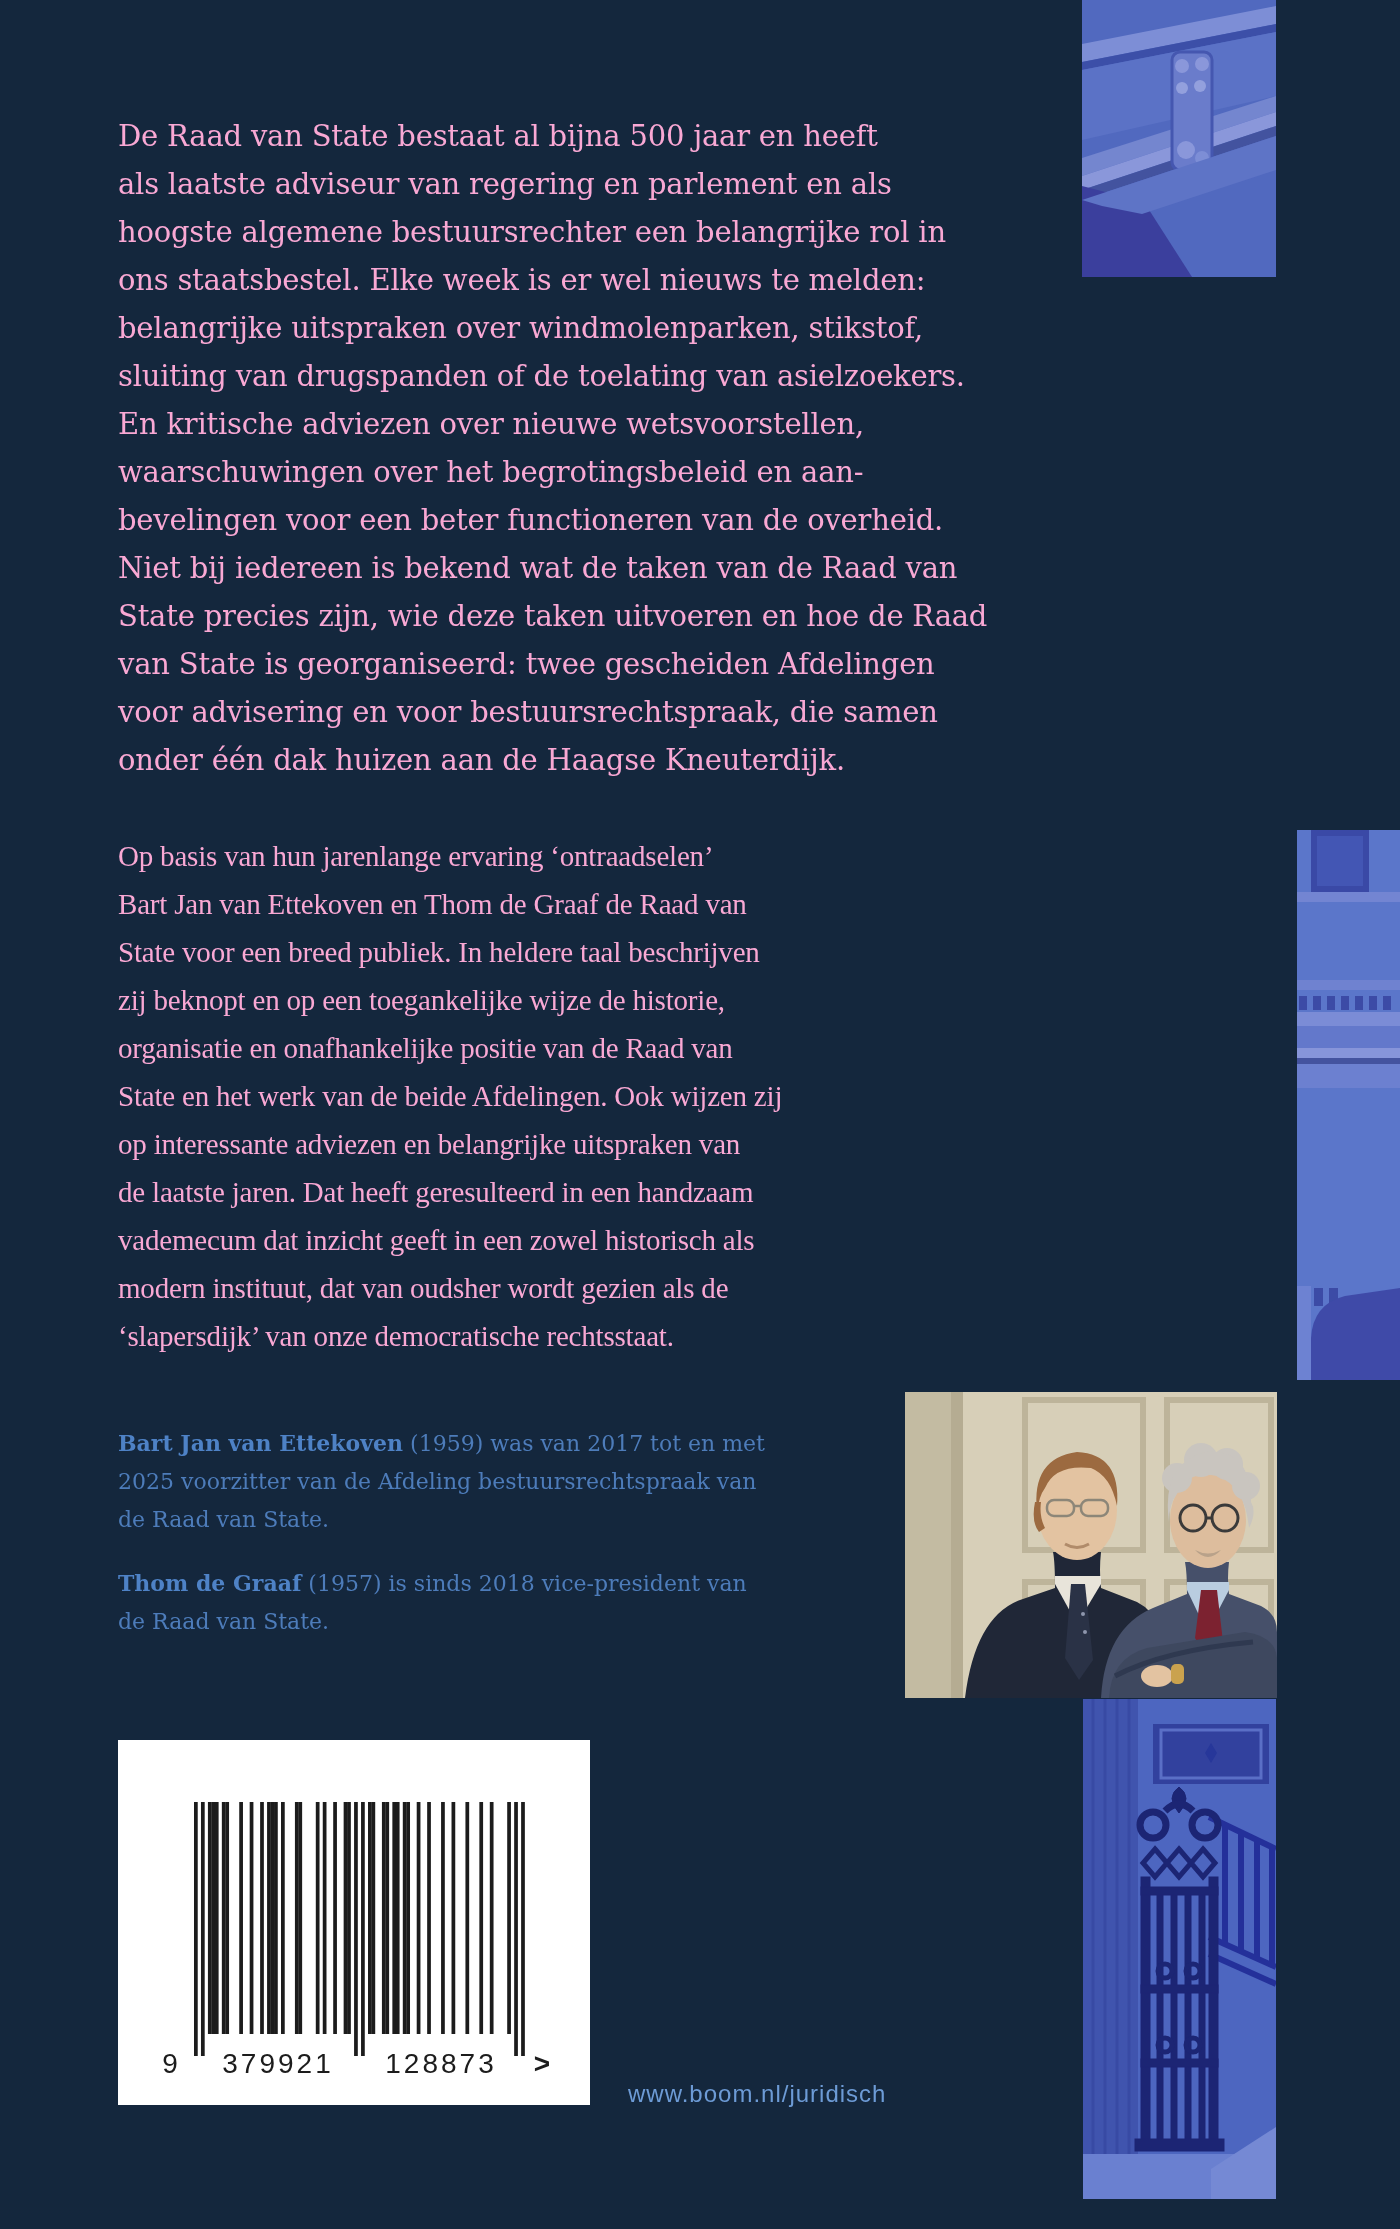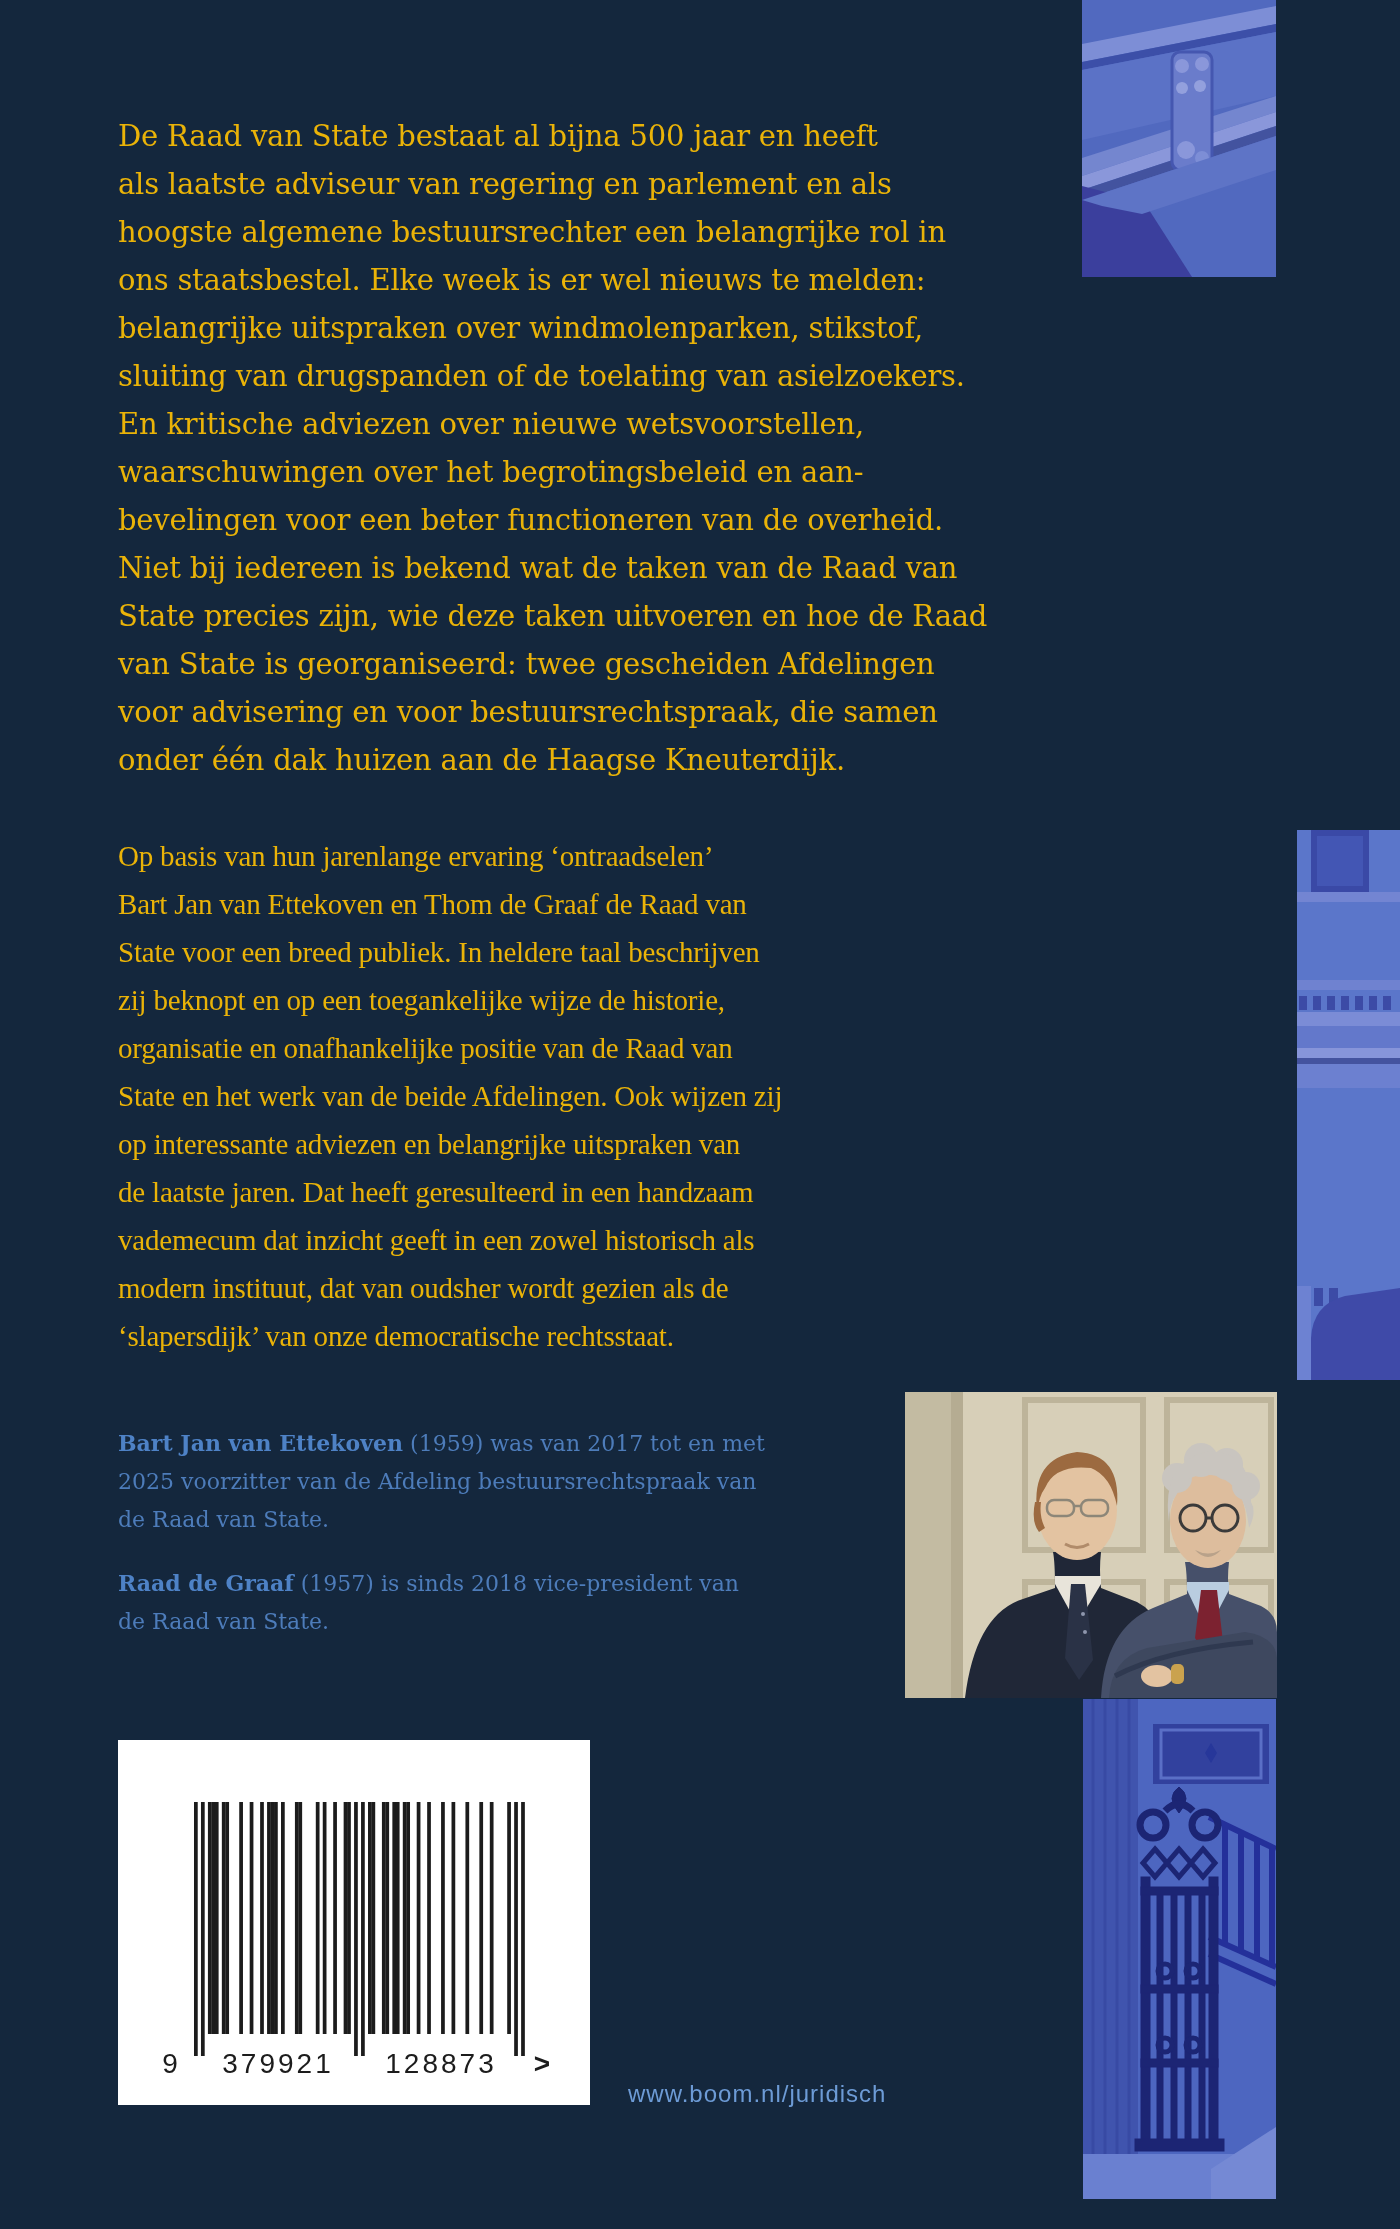--- a/index.html
+++ b/index.html
@@ -5,21 +5,21 @@
   html,body{margin:0;padding:0;background:#0b1626;}
   #page{
     position:relative; width:1400px; height:2229px;
     background:#14273d; overflow:hidden;
     font-family:"DejaVu Serif", serif;
   }
   
   .blurb{
     position:absolute; left:118px; width:880px;
     font-size:29px; line-height:48px; letter-spacing:-0.2px;
-    color:#eab308; white-space:pre-line;
+    color:#f9a8d4; white-space:pre-line;
   }
   #para1{top:112px;}
   #para2{top:832px;font-family:Liberation Serif, serif;}
   
   .bio{
     position:absolute; left:118px; width:820px;
     font-size:22px; line-height:38px;
     color:#4d7cba; white-space:pre-line;
   }
   #bio1{top:1386px;}
@@ -88,21 +88,21 @@
 vademecum dat inzicht geeft in een zowel historisch als
 modern instituut, dat van oudsher wordt gezien als de
 ‘slapersdijk’ van onze democratische rechtsstaat.</div>
 
   <div class="bio" id="bio1">
     <span class="bio-name">Bart Jan van Ettekoven</span><span> (1959) was van 2017 tot en met</span>
     <div>2025 voorzitter van de Afdeling bestuursrechtspraak van
 de Raad van State.</div>
   </div>
   <div class="bio" id="bio2">
-    <span class="bio-name">Raad de Graaf</span><span> (1957) is sinds 2018 vice-president van</span>
+    <span class="bio-name">Thom de Graaf</span><span> (1957) is sinds 2018 vice-president van</span>
     <div>de Raad van State.</div>
   </div>
 
   <div id="isbn-box">
     <svg id="barcode-svg" width="392" height="296" viewBox="0 0 392 296">
         <rect x="20.00" y="0" width="3.73" height="254" fill="#1c1c1c"></rect>
         <rect x="26.96" y="0" width="3.73" height="254" fill="#1c1c1c"></rect>
         <rect x="33.92" y="0" width="3.73" height="232" fill="#1c1c1c"></rect>
         <rect x="37.40" y="0" width="3.73" height="232" fill="#1c1c1c"></rect>
         <rect x="40.88" y="0" width="3.73" height="232" fill="#1c1c1c"></rect>

